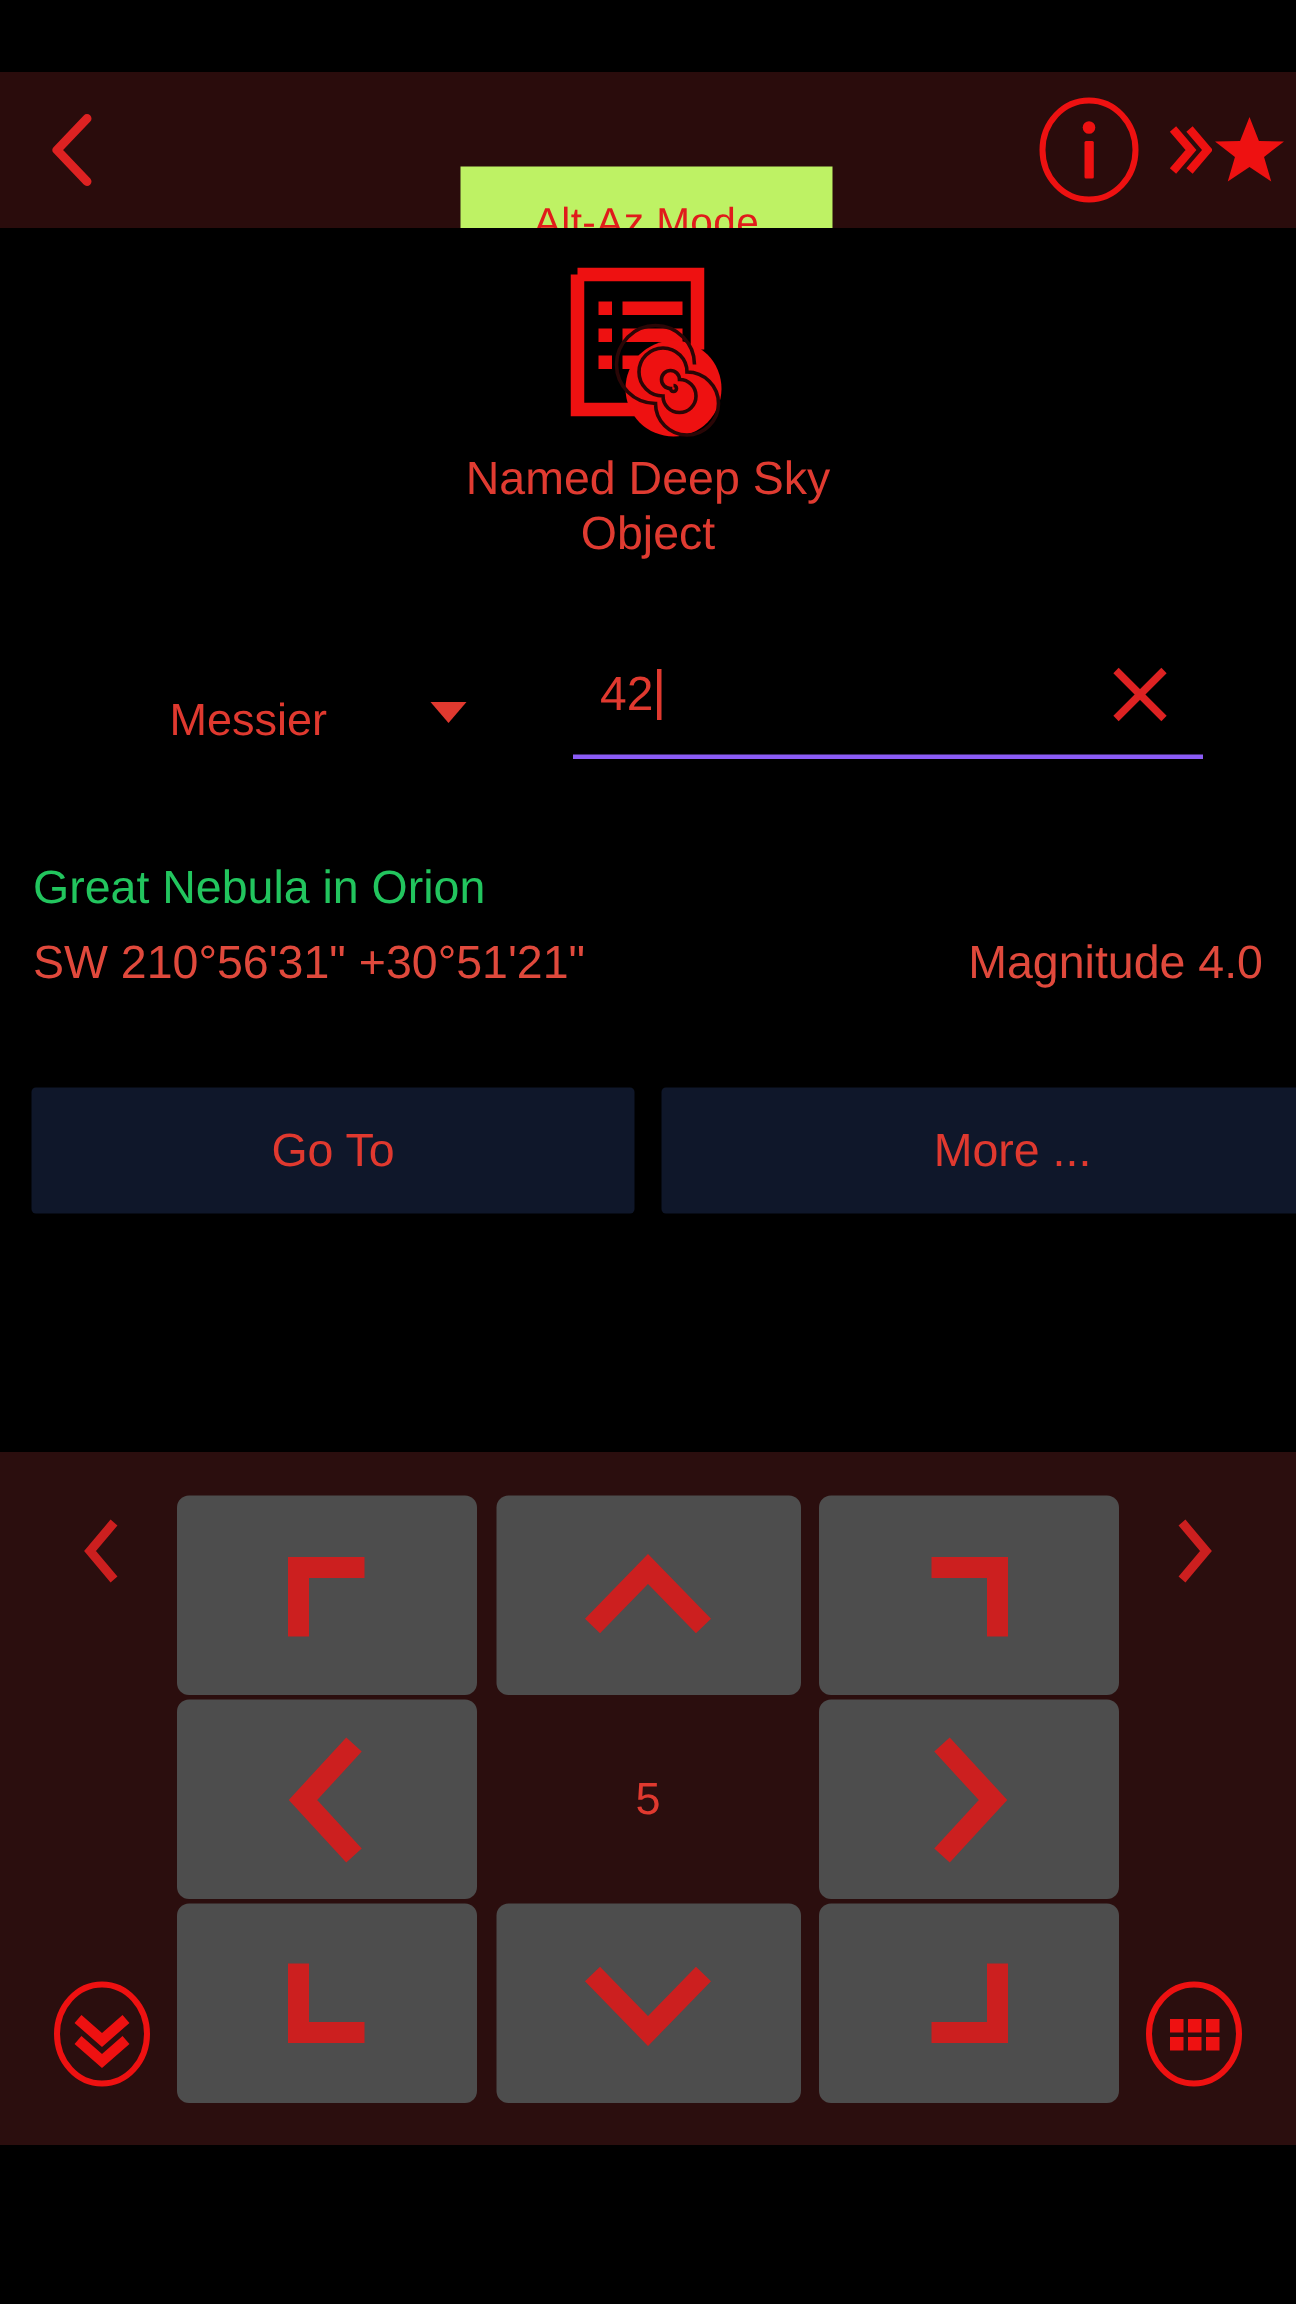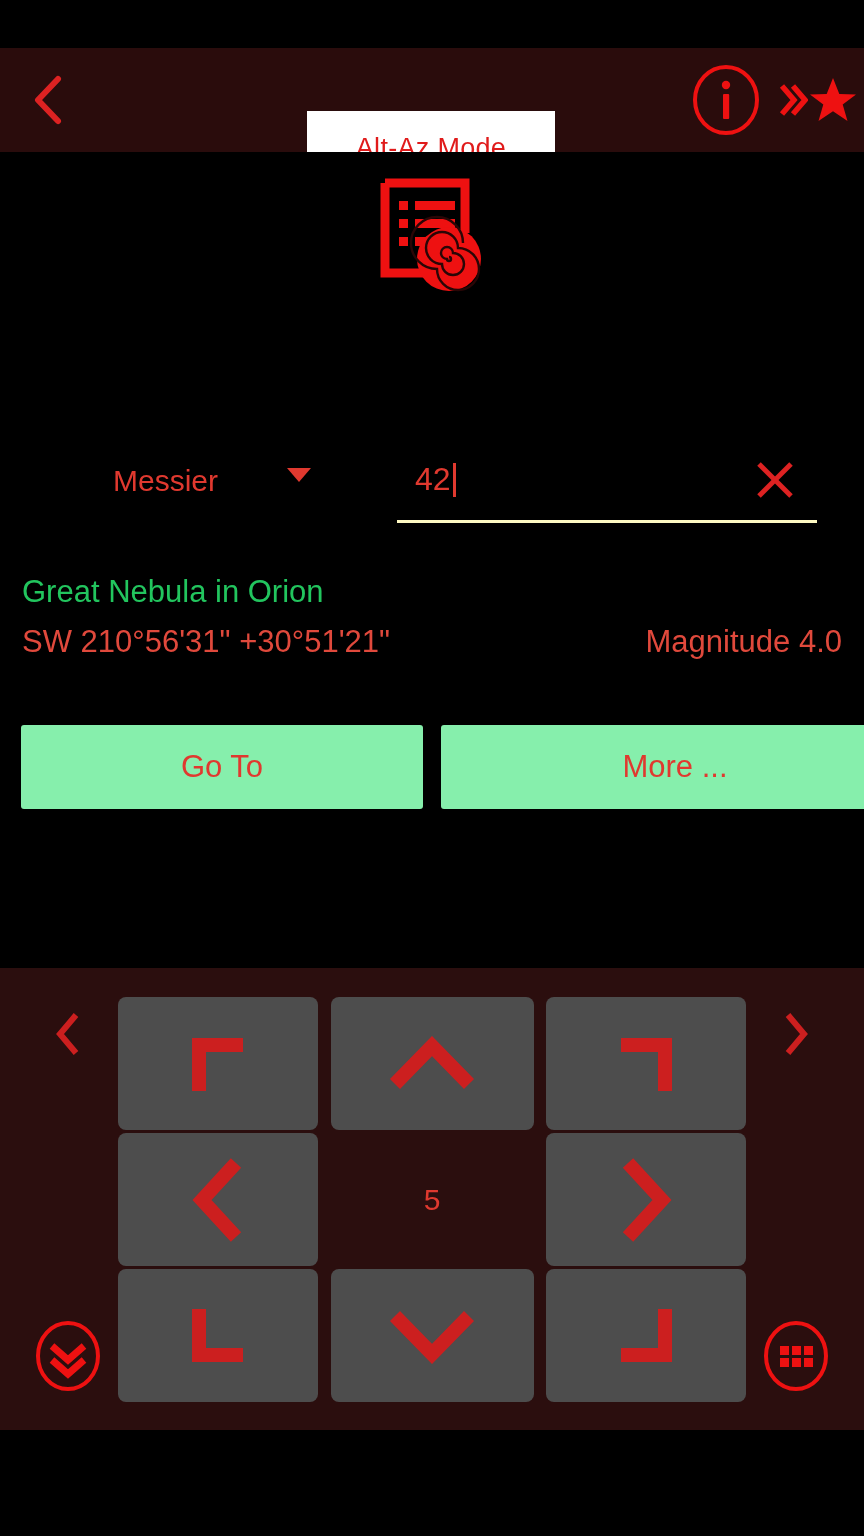--- a/index.html
+++ b/index.html
@@ -31,21 +31,21 @@
   }
   .back-chevron {
     position: absolute; left: 22px; top: 50%;
     transform: translateY(-50%);
     width: 52px; height: 56px;
     display: flex; align-items: center; justify-content: center;
   }
   .mode-button {
     position: absolute; left: 307px; top: 63px;
     width: 248px; height: 75px;
-    background: #ffffff;
+    background: #bef264;
     display: flex; align-items: center; justify-content: center;
     color: #e01b1b; font-size: 27px; letter-spacing: .3px;
   }
   .info-icon {
     position: absolute; left: 690px; top: 50%;
     transform: translateY(-50%);
     width: 72px; height: 72px;
   }
   .fav-icon {
     position: absolute; left: 778px; top: 50%;
@@ -84,24 +84,23 @@
     width: 250px; height: 50px;
     display: flex; align-items: flex-end; margin-left: 41px;
   }
   .catalog-label {
     color: #e0392f; font-size: 30px;
   }
   .catalog-caret {
     position: absolute; left: 172px; top: 18px;
   }
   .search-field {
-    position: absolute; left: 397px; top: 0px;
+    position: absolute; left: 382px; top: 0px;
     width: 420px; height: 66px;
-    border-bottom: 3px solid #fef9c3;
-    margin-top: 17px;
+    border-bottom: 3px solid #8b5cf6;
   }
   .search-value {
     position: absolute; left: 18px; top: 4px;
     color: #e0392f; font-size: 32px;
     display: flex; align-items: center;
   }
   .caret-bar {
     display: inline-block;
     width: 3px; height: 34px;
     background: #e0392f;
@@ -128,21 +127,21 @@
   }
 
   
   .actions {
     position: absolute; left: 0; top: 573px;
     width: 864px; height: 84px;
   }
   .act-btn {
     position: absolute; top: 0;
     height: 84px;
-    background: #86efac;
+    background: #0f172a;
     border-radius: 3px;
     display: flex; align-items: center; justify-content: center;
     color: #e0392f; font-size: 31px;
   }
   .act-goto { left: 21px; width: 402px; }
   .act-more { left: 441px; width: 468px; }
 
   
   .control-panel {
     position: absolute; left: 0; top: 968px;
@@ -254,20 +253,24 @@
           <rect x="22" y="62" width="9" height="9" fill="#ee1111"></rect>
           <rect x="38" y="62" width="40" height="9" fill="#ee1111"></rect>
 
           <circle cx="72" cy="84" r="32" fill="#ee1111"></circle>
           <path d="M72 84 m0 -2 a2 2 0 1 1 -2 2 a6 6 0 1 1 6 -6 a11 11 0 1 1 -11 11
                    a16 16 0 1 1 16 -16 a21 21 0 1 1 -21 21 a26 26 0 1 1 26 -26" fill="none" stroke="#2a0606" stroke-width="2.4"></path>
         </svg>
       </span>
     </div>
 
+    <div class="obj-title">
+      <div>Named Deep Sky</div>
+      <div>Object</div>
+    </div>
 
     <div class="search-row">
 
       <div class="catalog-select">
         <span class="catalog-label">Messier</span>
         <span class="catalog-caret">
           <svg width="28" height="18" viewBox="0 0 28 18">
             <polygon points="2,2 26,2 14,16" fill="#e0392f"></polygon>
           </svg>
         </span>

